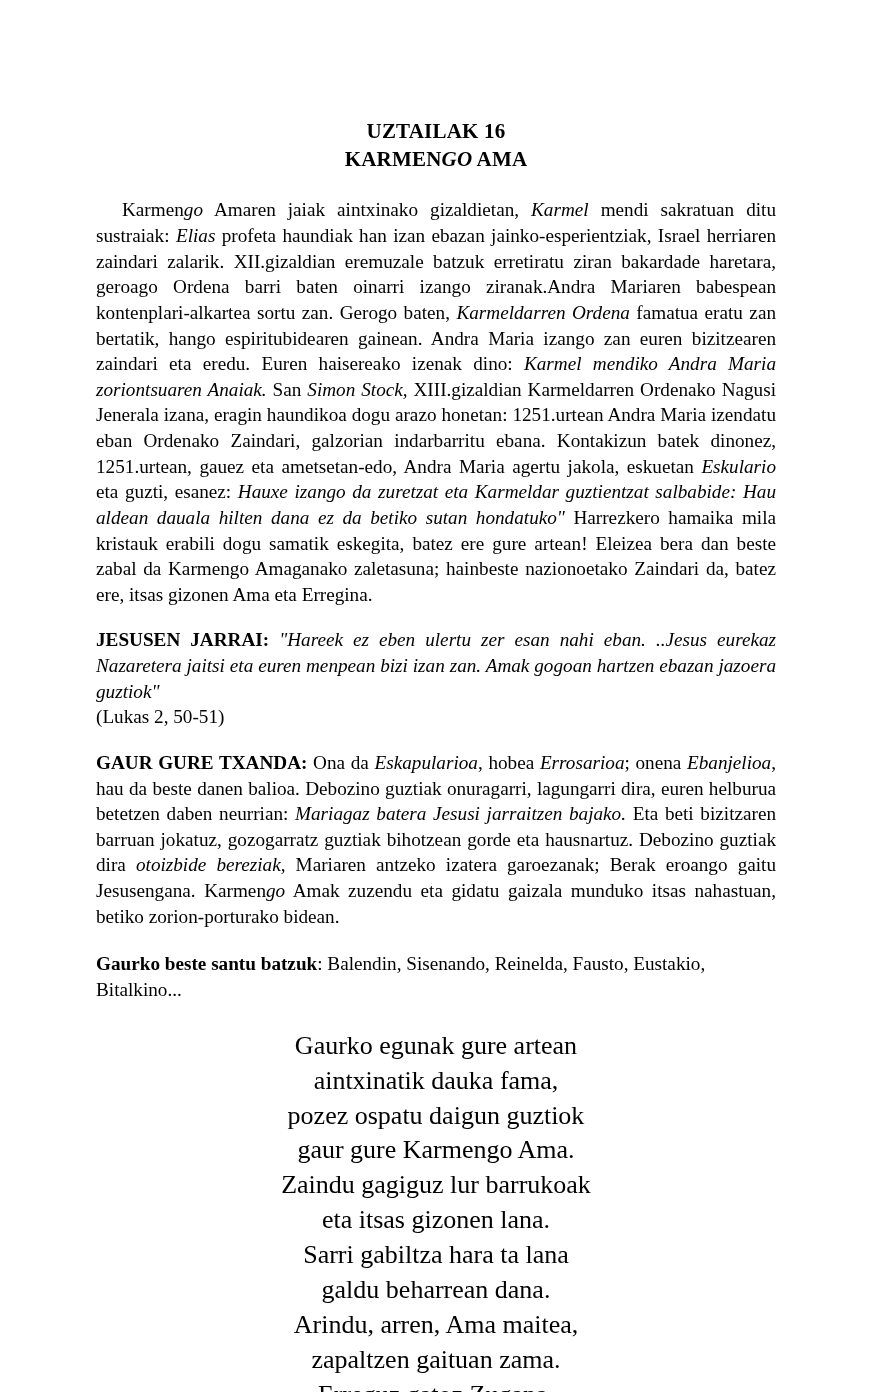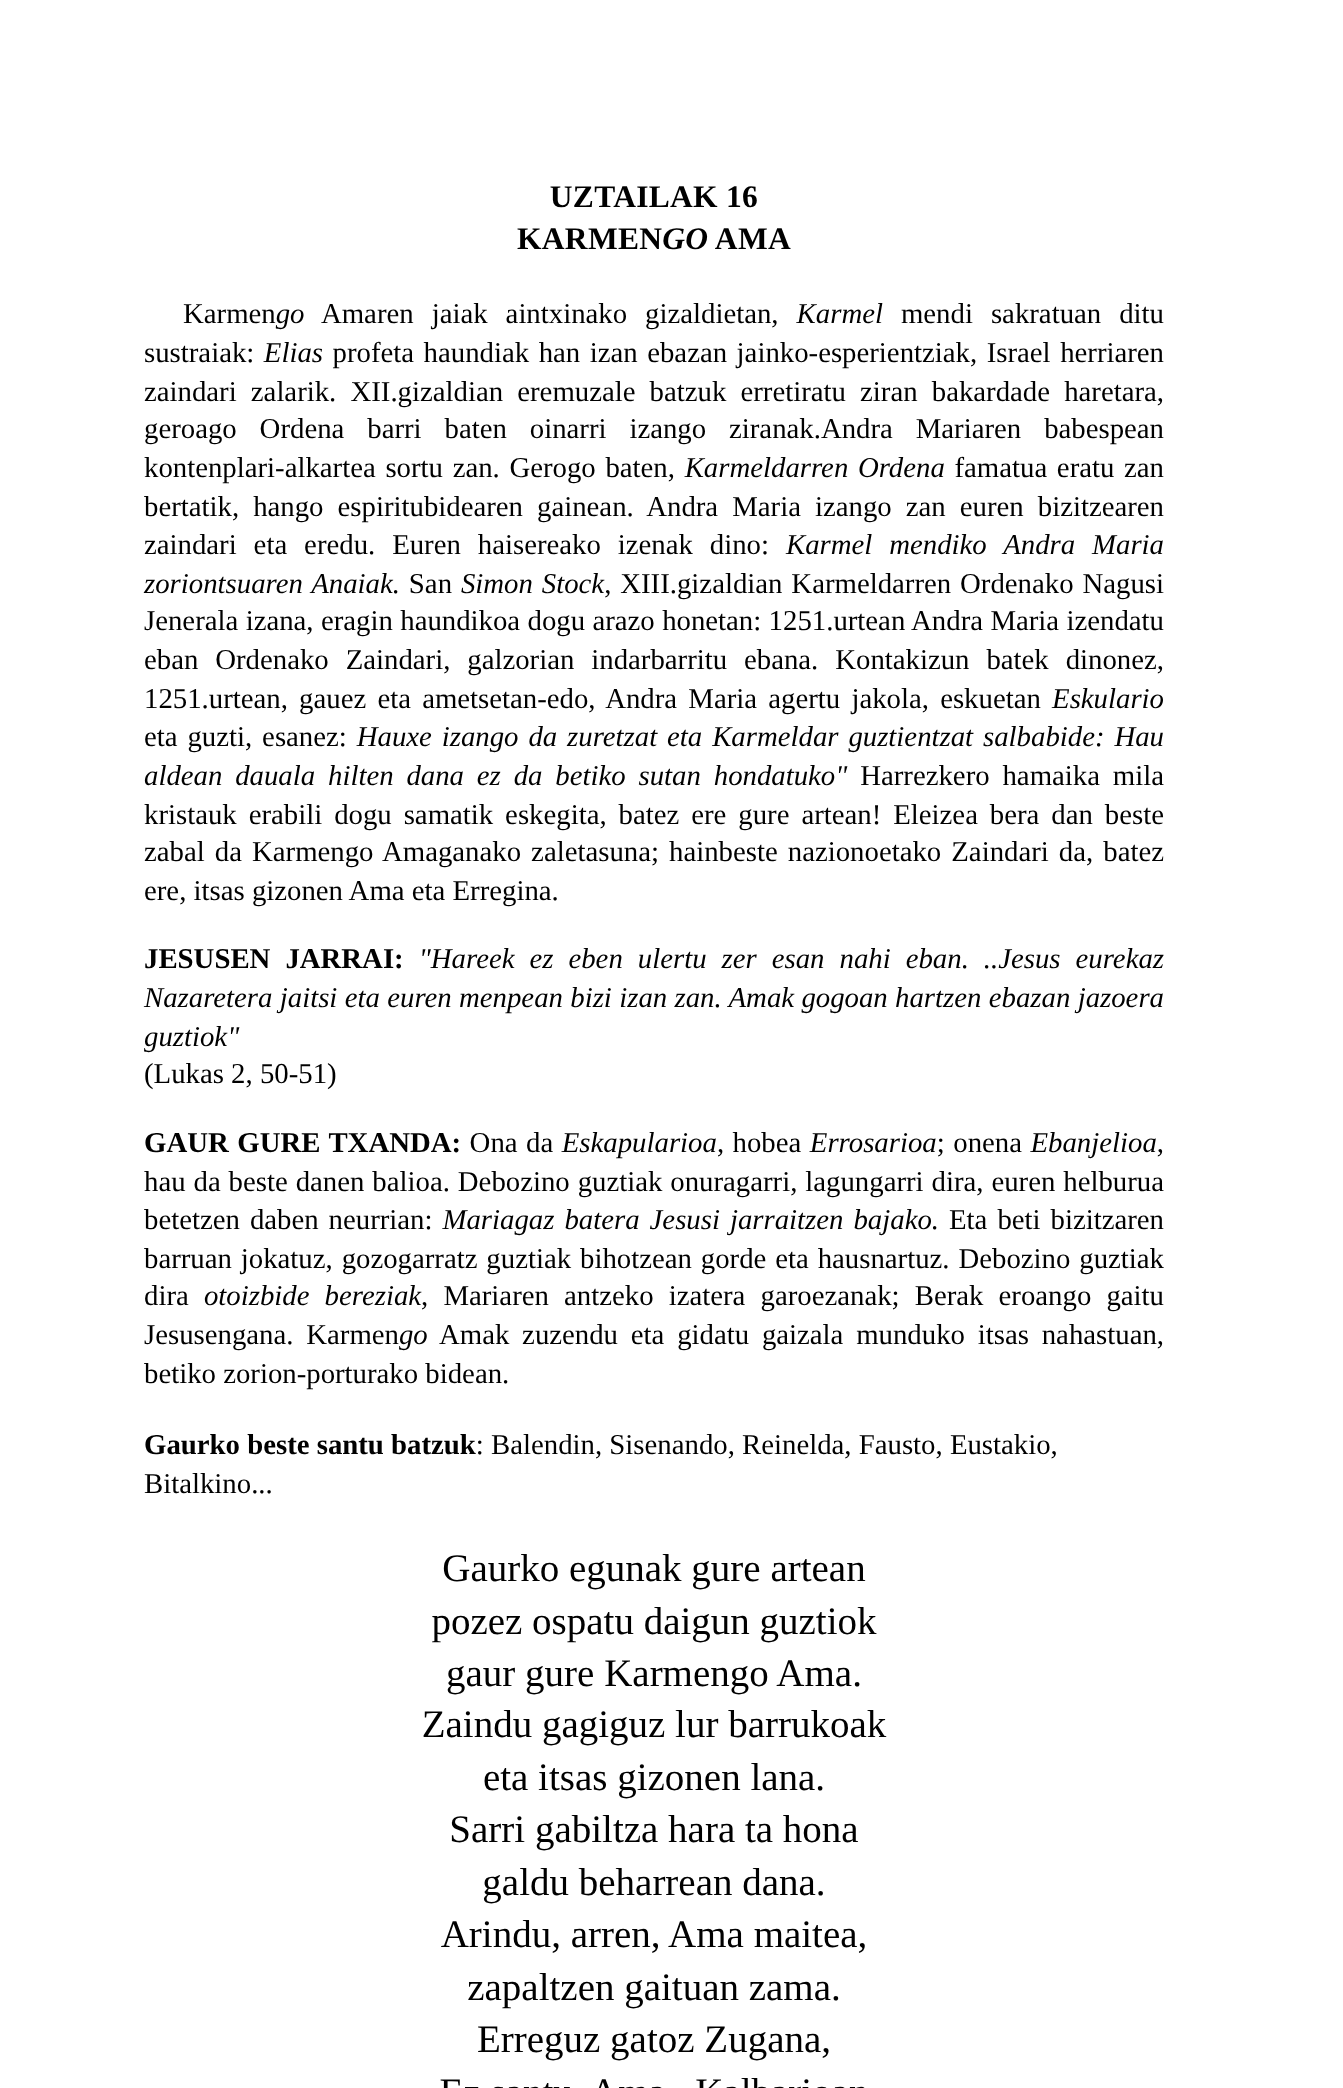--- a/index.html
+++ b/index.html
@@ -92,25 +92,26 @@
   </div>
 
   <div class="section"><span class="bd">JESUSEN JARRAI:</span><span> <i>"Hareek ez eben ulertu zer esan nahi eban. ..Jesus eurekaz Nazaretera jaitsi eta euren menpean bizi izan zan. Amak gogoan hartzen ebazan jazoera guztiok"</i><br>(Lukas 2, 50-51)</span></div>
 
   <div class="section"><span class="bd">GAUR GURE TXANDA:</span><span> Ona da <i>Eskapularioa</i>, hobea <i>Errosarioa</i>; onena <i>Ebanjelioa</i>, hau da beste danen balioa. Debozino guztiak onuragarri, lagungarri dira, euren helburua betetzen daben neurrian: <i>Mariagaz batera Jesusi jarraitzen bajako.</i> Eta beti bizitzaren barruan jokatuz, gozogarratz guztiak bihotzean gorde eta hausnartuz. Debozino guztiak dira <i>otoizbide bereziak</i>, Mariaren antzeko izatera garoezanak; Berak eroango gaitu Jesusengana. Karmen<i>go</i> Amak zuzendu eta gidatu gaizala munduko itsas nahastuan, betiko zorion-porturako bidean.</span></div>
 
   <div class="saints"><span class="bd">Gaurko beste santu batzuk</span><span>: Balendin, Sisenando, Reinelda, Fausto, Eustakio, Bitalkino...</span></div>
 
   <div class="poem">
       <div>Gaurko egunak gure artean</div>
+      <div>aintxinatik dauka fama,</div>
       <div>pozez ospatu daigun guztiok</div>
       <div>gaur gure Karmengo Ama.</div>
       <div>Zaindu gagiguz lur barrukoak</div>
       <div>eta itsas gizonen lana.</div>
-      <div>Sarri gabiltza hara ta hona</div>
+      <div>Sarri gabiltza hara ta lana</div>
       <div>galdu beharrean dana.</div>
       <div>Arindu, arren, Ama maitea,</div>
       <div>zapaltzen gaituan zama.</div>
       <div>Erreguz gatoz Zugana,</div>
       <div>Ez santu, Ama,  Kalbarioan</div>
       <div>gero zeru eder bana.</div>
     </div>
 
 </div>
 

